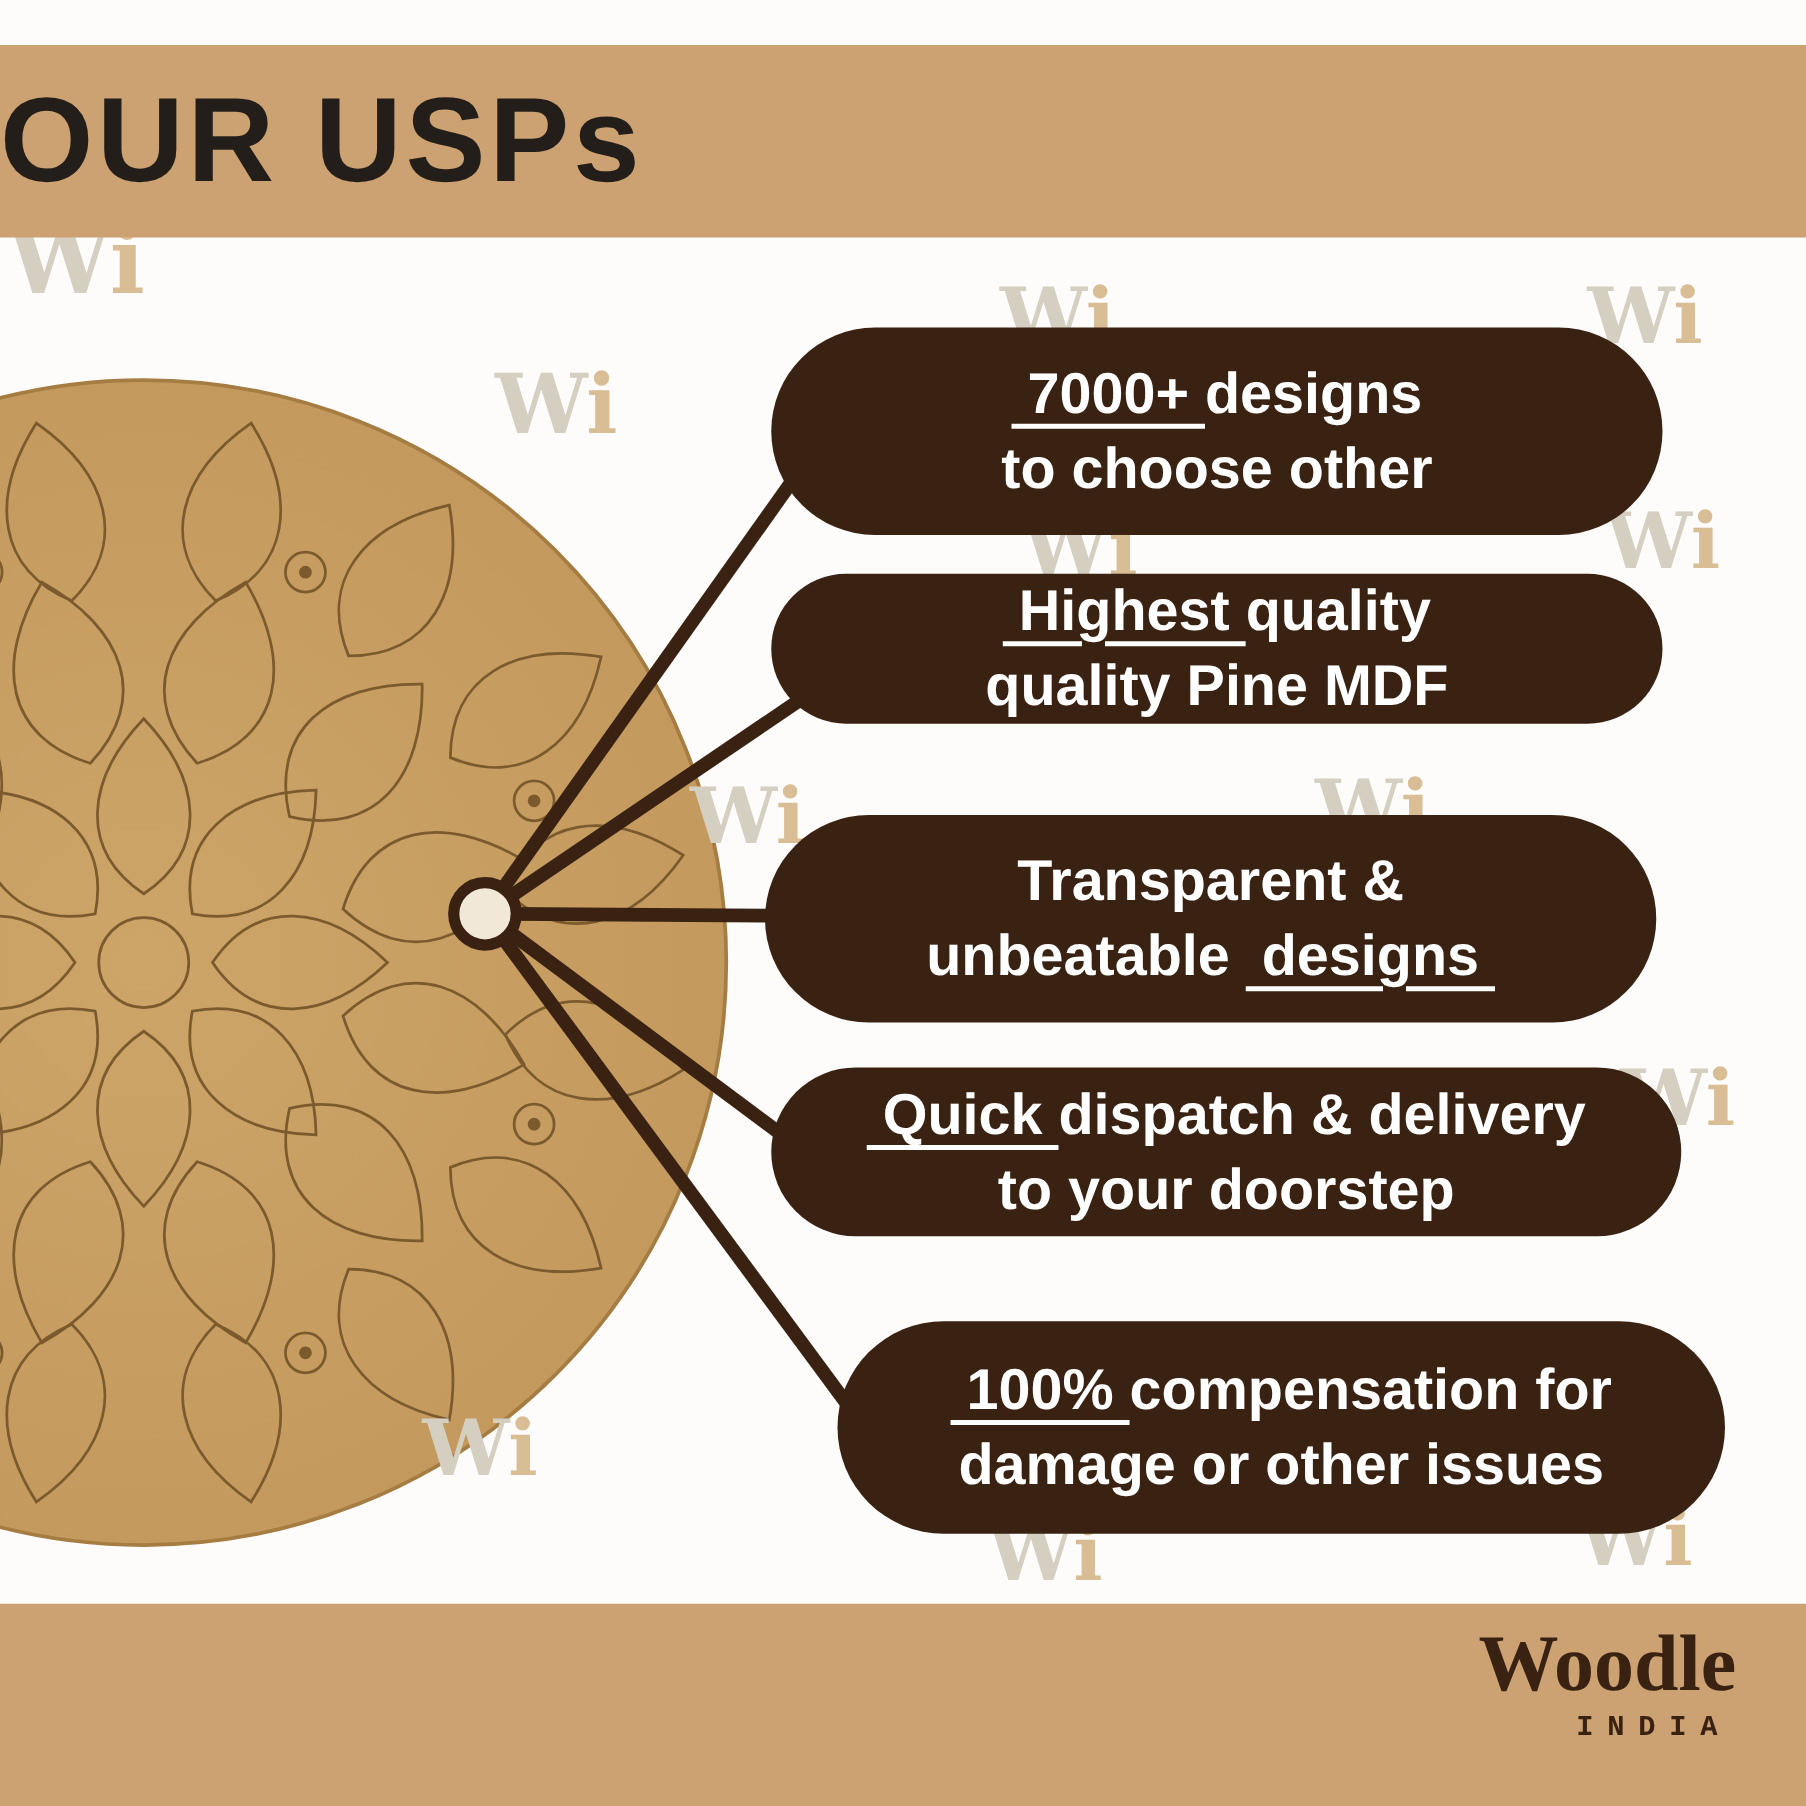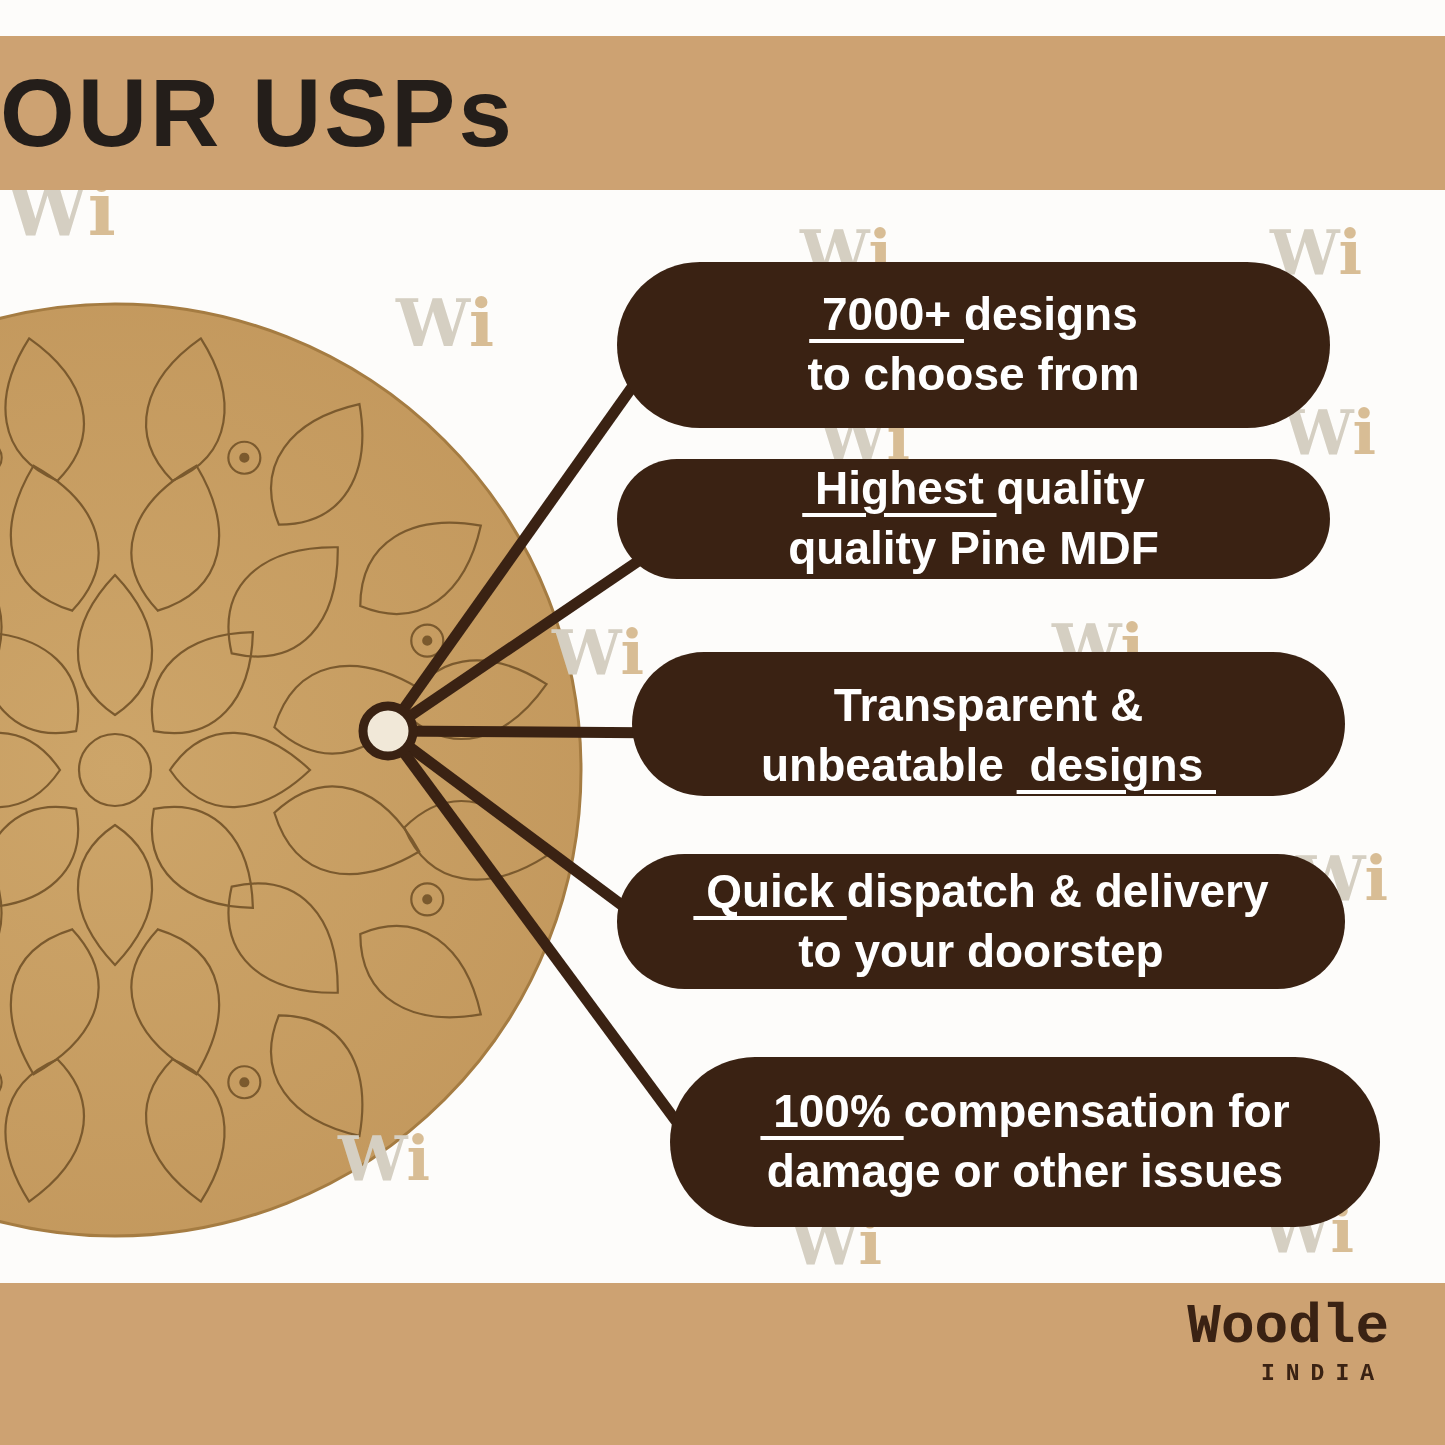--- a/index.html
+++ b/index.html
@@ -19,21 +19,21 @@
   #mandala{position:absolute;left:-355px;top:300px;z-index:1;}
   #links{position:absolute;left:0;top:0;z-index:3;pointer-events:none;}
   .pill{
     position:absolute;z-index:4;background:#3a2213;border-radius:95px;color:#ffffff;
     display:flex;flex-direction:column;align-items:center;justify-content:center;
     font-weight:700;font-size:46px;line-height:1.3;text-align:center;
   }
   .pill-line{white-space:pre;}
   .u{text-decoration:underline;text-decoration-thickness:4px;text-underline-offset:9px;}
   .logo{position:absolute;right:56px;top:16px;text-align:right;color:#3a2213;}
-  .logo-brand{font-family:Liberation Mono, monospace;font-weight:700;font-size:56px;line-height:1;}
+  .logo-brand{font-family:Liberation Serif, serif;font-weight:700;font-size:64px;line-height:1;}
   .logo-country{font-size:23px;letter-spacing:11px;font-weight:700;margin-top:6px;padding-right:4px;
     font-family:Liberation Mono, monospace;}
 </style>
 </head>
 <body>
 
 <div class="banner top">
   <h1 class="page-title">OUR USPs</h1>
 </div>
 
@@ -121,29 +121,29 @@
     <line x1="388" y1="731" x2="662" y2="545"></line>
     <line x1="388" y1="731" x2="676" y2="733"></line>
     <line x1="388" y1="731" x2="662" y2="935"></line>
     <line x1="388" y1="731" x2="690" y2="1140"></line>
   </g>
   <circle cx="388" cy="731" r="25" fill="#f1e8d8" stroke="#3a2213" stroke-width="9"></circle>
 </svg>
 
 <div class="pill" style="left:617px;top:262px;width:713px;height:166px;">
   <div class="pill-line"><span class="u"> 7000+ </span><span>designs</span></div>
-  <div class="pill-line"><span>to choose from</span></div>
+  <div class="pill-line"><span>to choose other</span></div>
 </div>
 
 <div class="pill" style="left:617px;top:459px;width:713px;height:120px;">
   <div class="pill-line"><span class="u"> Highest </span><span>quality</span></div>
   <div class="pill-line"><span>quality Pine MDF</span></div>
 </div>
 
-<div class="pill" style="left:632px;top:652px;width:713px;height:144px;justify-content:flex-end;">
+<div class="pill" style="left:612px;top:652px;width:713px;height:166px;">
   <div class="pill-line"><span>Transparent &amp;</span></div>
   <div class="pill-line"><span>unbeatable </span><span class="u"> designs </span></div>
 </div>
 
 <div class="pill" style="left:617px;top:854px;width:728px;height:135px;">
   <div class="pill-line"><span class="u"> Quick </span><span>dispatch &amp; delivery</span></div>
   <div class="pill-line"><span>to your doorstep</span></div>
 </div>
 
 <div class="pill" style="left:670px;top:1057px;width:710px;height:170px;">

